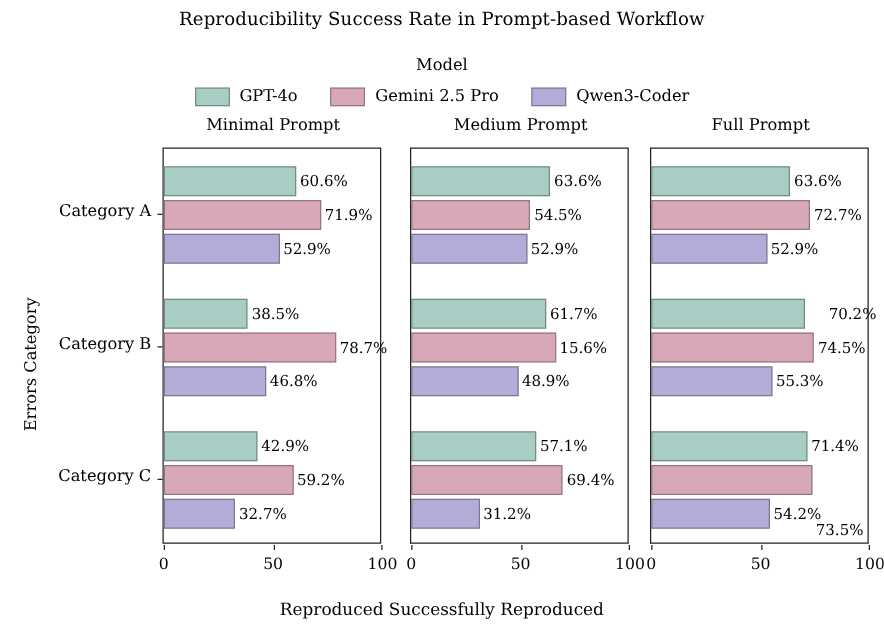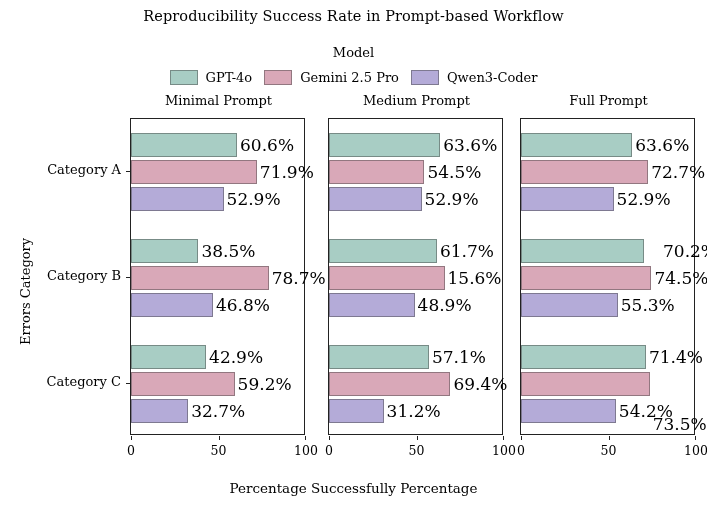--- a/index.html
+++ b/index.html
@@ -39,21 +39,21 @@
     font-size: 13px;
   }
   .legend-row {
     position: absolute;
     left: 0;
     top: 70px;
     width: 707px;
     display: flex;
     justify-content: center;
     align-items: center;
-    gap: 12px;
+    gap: 26px;
     font-size: 13px;
   }
   .legend-item {
     display: flex;
     align-items: center;
     gap: 8px;
   }
   .legend-swatch {
     width: 26px;
     height: 13px;
@@ -99,21 +99,21 @@
     left: 0;
     top: 0;
     height: 100%;
     border: 0.8px solid rgba(60,60,60,0.45);
     box-sizing: border-box;
   }
   .bar-label {
     position: absolute;
     top: 50%;
     transform: translateY(-50%);
-    font-size: 17px;
+    font-size: 12px;
     white-space: nowrap;
     padding-left: 3px;
   }
   .ytick-label {
     position: absolute;
     font-size: 13px;
     text-align: right;
     white-space: nowrap;
   }
   .ylabel {
@@ -316,17 +316,17 @@
         <div class="xtick-label" style="left: 155px; top: 324px; width: 40px;">100</div>
       </div>
       <div class="ytick-label" style="left: -5px; width: 126px; top: 162px;">Category  A</div>
       <div class="ytick-mark" style="left: 126px; top: 171px;"></div>
       <div class="ytick-label" style="left: -5px; width: 126px; top: 268px;">Category  B</div>
       <div class="ytick-mark" style="left: 126px; top: 277px;"></div>
       <div class="ytick-label" style="left: -5px; width: 126px; top: 374px;">Category  C</div>
       <div class="ytick-mark" style="left: 126px; top: 383px;"></div>
     </div>
 
-  <div class="xlabel">Percentage Successfully Percentage</div>
+  <div class="xlabel">Reproduced Successfully Reproduced</div>
 
   <div class="ylabel" style="left: 18px; top: 345px; transform: rotate(-90deg);">Errors Category</div>
 
 </div>
 
 </body></html>

